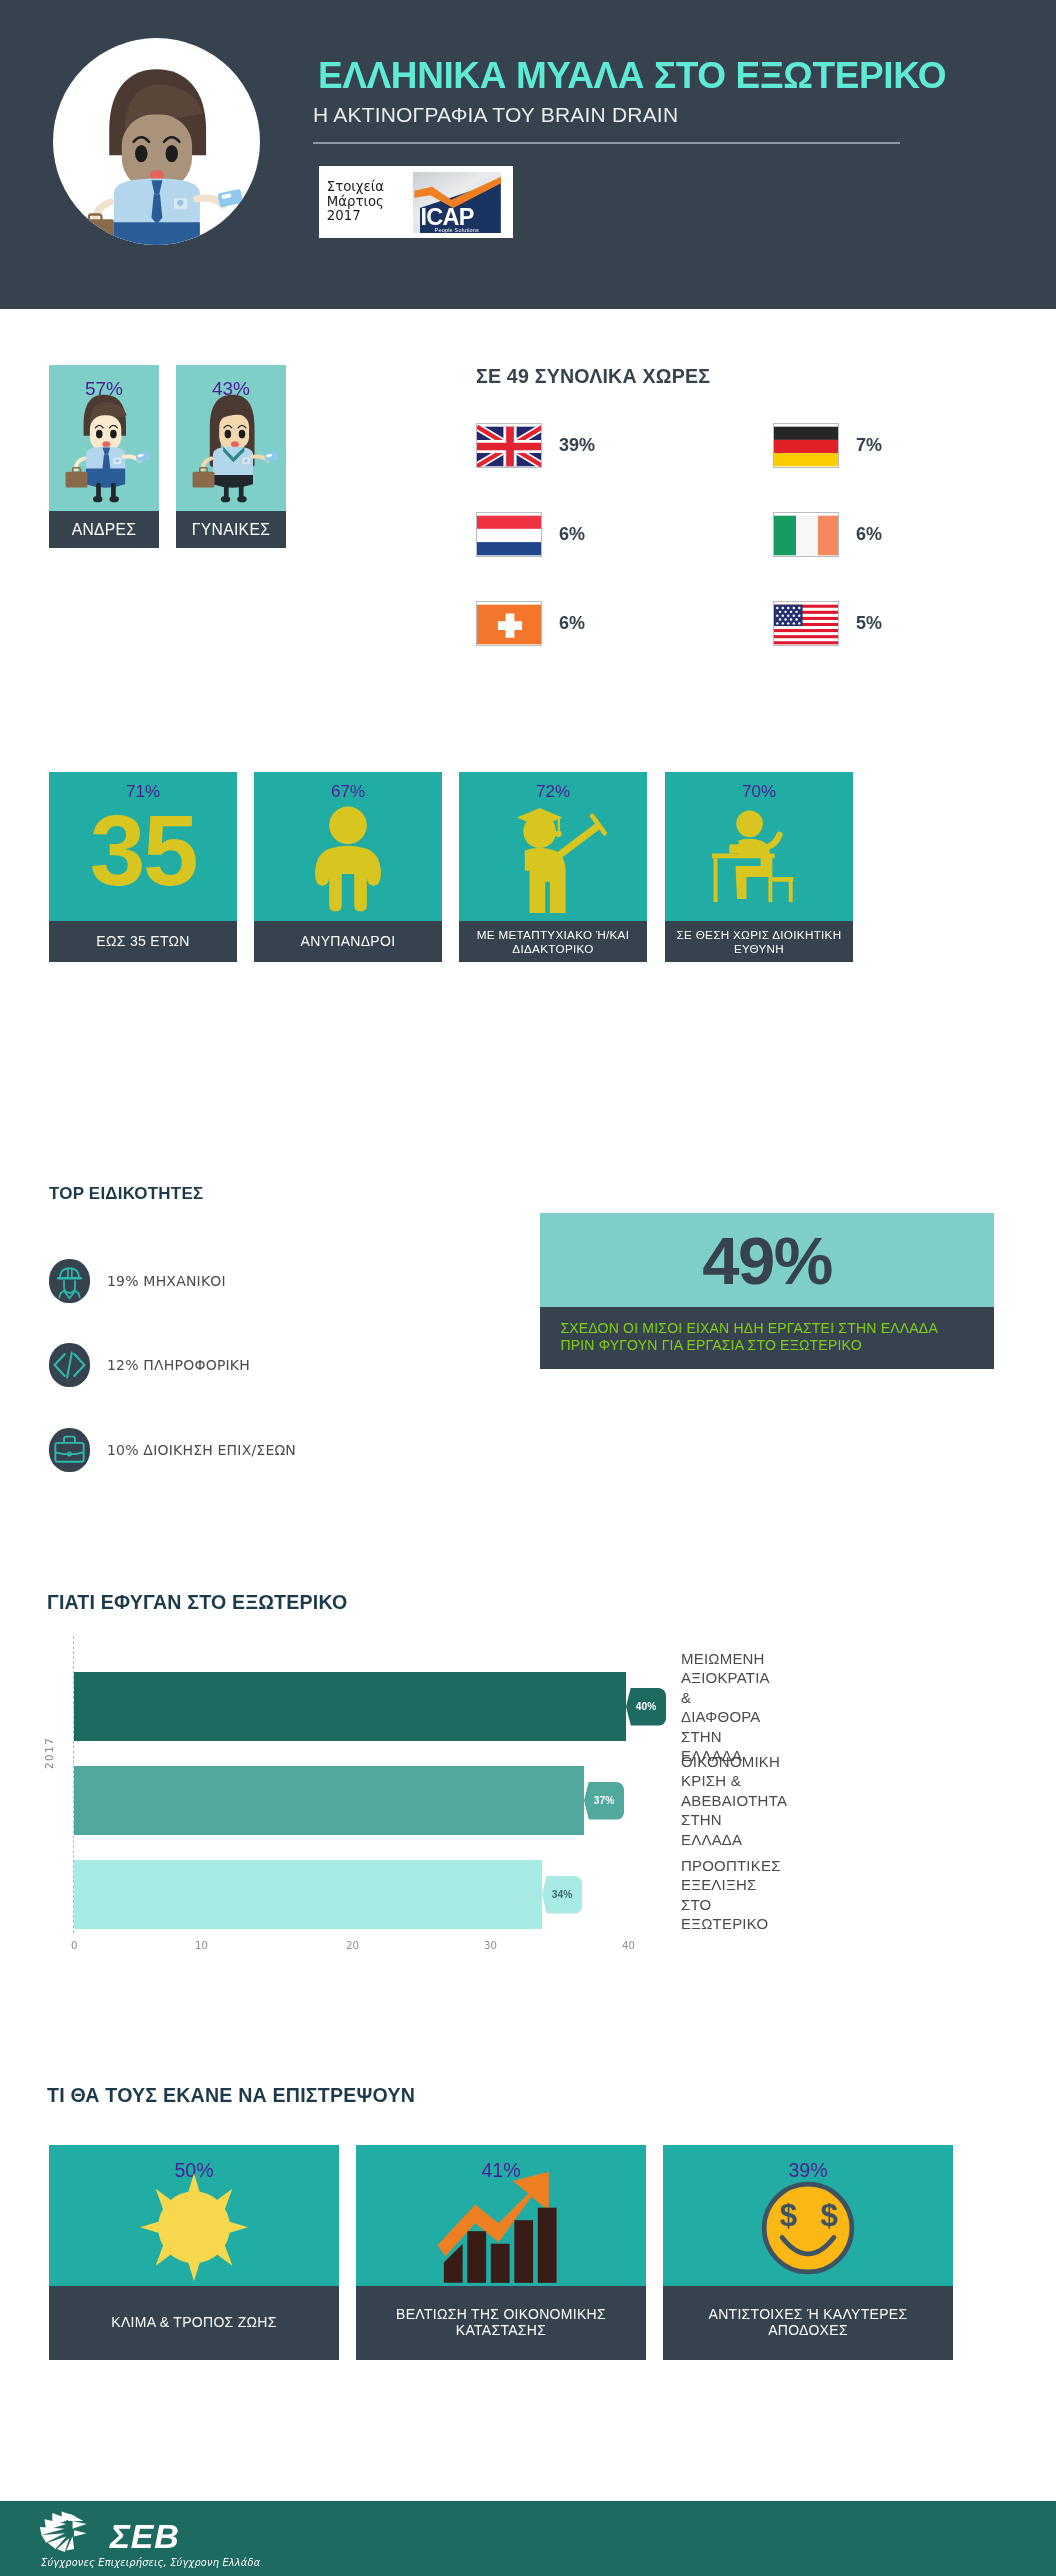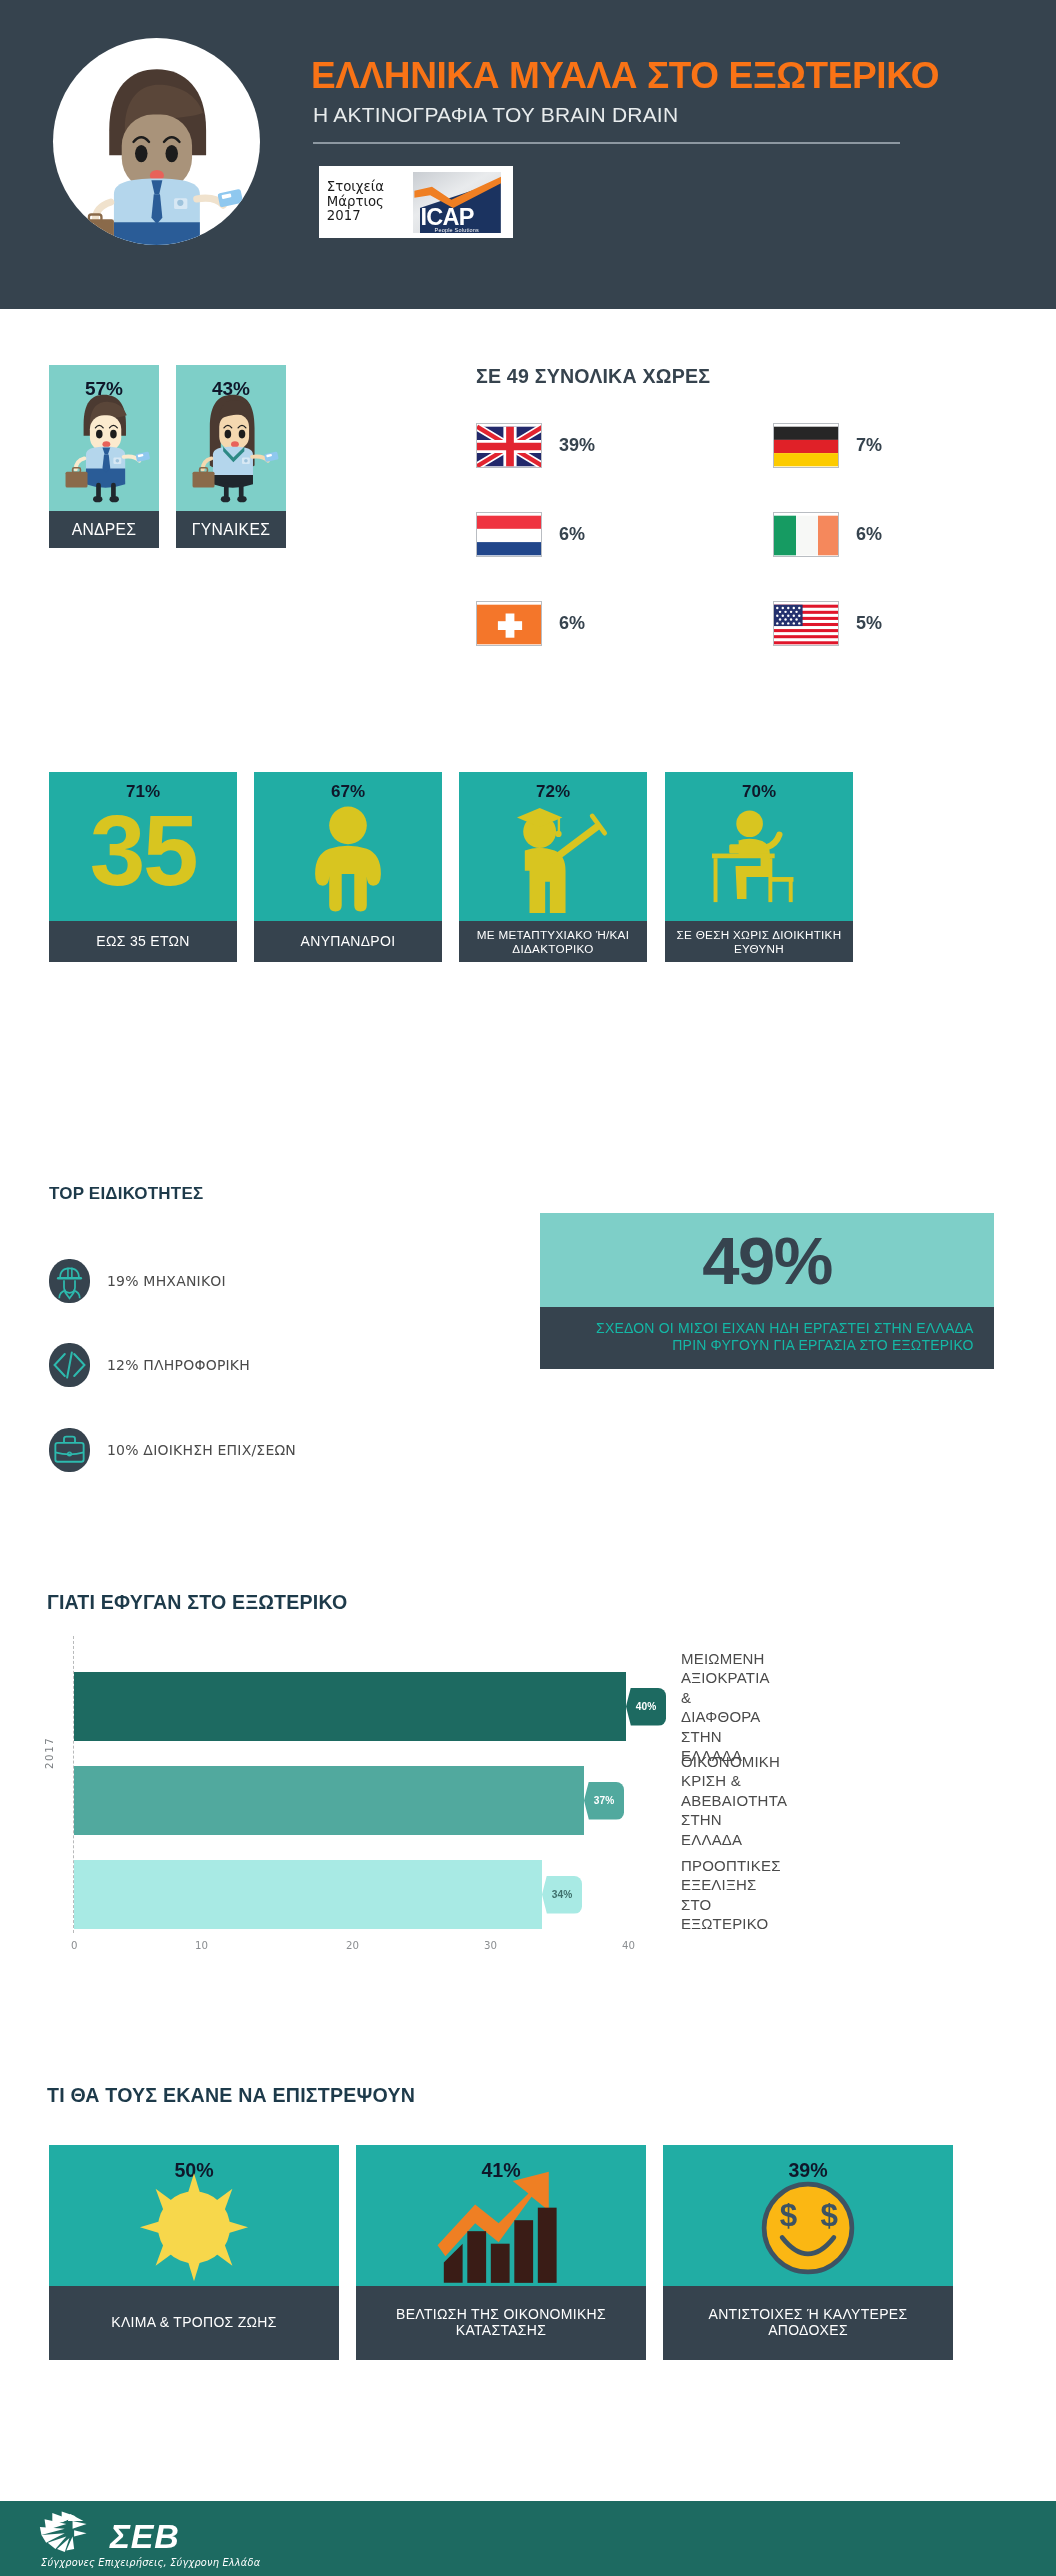--- a/index.html
+++ b/index.html
@@ -15,22 +15,22 @@
   .header {
     position: absolute; left: 0; top: 0; width: 1057px; height: 309px;
     background: #36434e;
   }
   .avatar-circle {
     position: absolute; left: 53px; top: 38px;
     width: 207px; height: 207px; border-radius: 50%;
     background: #ffffff; overflow: hidden;
   }
   .header-title {
-    position: absolute; left: 311px; top: 55px;
-    color: #f97316; font-size: 37px; font-weight: bold;
+    position: absolute; left: 318px; top: 55px;
+    color: #5eead4; font-size: 37px; font-weight: bold;
     letter-spacing: -0.4px; white-space: nowrap;
   }
   .header-sub {
     position: absolute; left: 313px; top: 103px;
     color: #e8eced; font-size: 21px; font-weight: normal;
     letter-spacing: 0.2px; white-space: nowrap;
   }
   .header-rule {
     position: absolute; left: 313px; top: 142px; width: 587px; height: 2.3px;
     background: #8d98a1;
@@ -71,21 +71,21 @@
   
   .card { position: absolute; }
   .card .top { width: 100%; position: relative; }
   .card .bottom {
     width: 100%; background: #36434e; color: #ffffff;
     display: flex; align-items: center; justify-content: center;
     text-align: center; line-height: 1.12; letter-spacing: 0.3px;
   }
   .pct {
     position: absolute; left: 0; width: 100%; text-align: center;
-    color: #0f172a; font-weight: bold;
+    color: #4c1d95; font-weight: normal;
   }
 
   
   .gender-card .top { background: #7ecfc8; height: 146px; }
   .gender-card .bottom { height: 37px; font-size: 15.7px; }
   .gender-card .pct { top: 12.5px; font-size: 19px; }
 
   
   .countries-title {
     position: absolute; left: 476px; top: 365px;
@@ -121,22 +121,22 @@
   }
 
   
   .big-box { position: absolute; left: 540px; top: 1181px; width: 454px; margin-top: 32px; }
   .big-box .top {
     background: #7ecfc8; height: 94px; display: flex;
     align-items: center; justify-content: center;
   }
   .big-box .num { font-size: 67px; font-weight: bold; color: #36434e; letter-spacing: -1.6px; }
   .big-box .bottom {
-    background: #36434e; color: #14b8a6; font-size: 14px; padding: 12.5px 20.4px 14px;
-    text-align: right; line-height: 1.25; letter-spacing: 0.2px;
+    background: #36434e; color: #84cc16; font-size: 14px; padding: 12.5px 20.4px 14px;
+    text-align: left; line-height: 1.25; letter-spacing: 0.2px;
   }
 
   
   .chart-title {
     position: absolute; left: 47px; top: 1591px;
     font-size: 19.6px; font-weight: bold; color: #1d3a4a; letter-spacing: 0.2px;
   }
   .chart { position: absolute; left: 47px; top: 1636px; width: 971px; height: 329px; }
   .axis-line {
     position: absolute; left: 26px; top: 0; width: 0;

